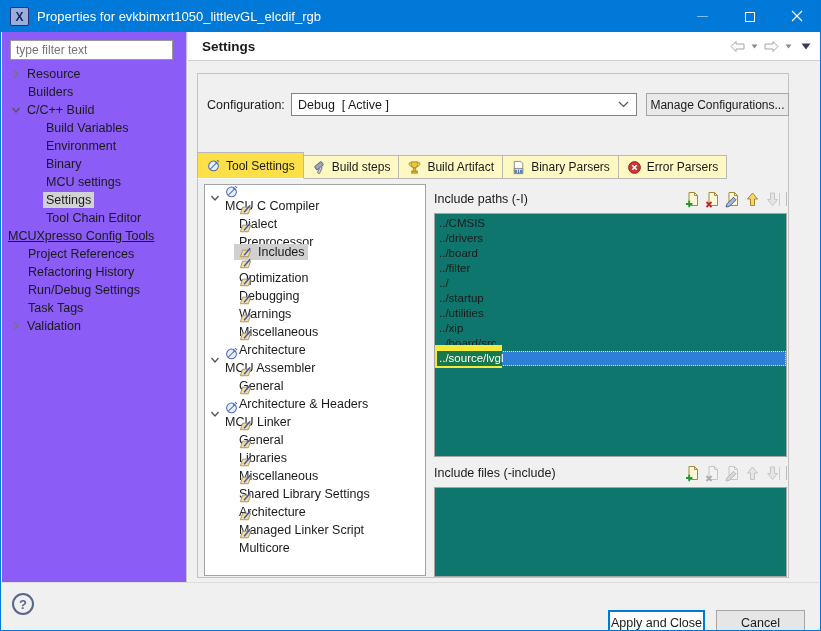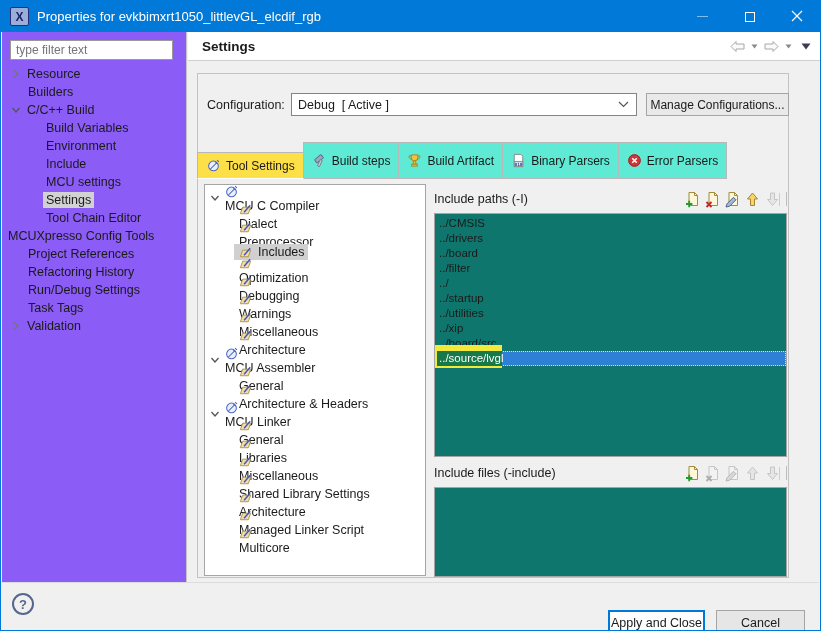--- a/index.html
+++ b/index.html
@@ -34,21 +34,21 @@
   
   .cfg-label{position:absolute;left:206px;top:97px;font-size:12.5px;}
   .cfg-combo{position:absolute;left:290px;top:92px;width:346px;height:23px;background:#fff;border:1px solid #848484;
     box-sizing:border-box;display:flex;align-items:center;font-size:12.5px;}
   .cfg-combo .val{margin-left:6px;white-space:pre;}
   .cfg-combo .chev{margin-left:auto;margin-right:7px;display:flex;}
   .manage-btn{position:absolute;left:645px;top:92px;width:143px;height:23px;background:#e9e9e9;border:1px solid #a5a5a5;
     box-sizing:border-box;display:flex;align-items:center;justify-content:center;font-size:12px;}
   
   .tabs{position:absolute;left:196px;top:151px;width:592px;height:27px;display:flex;align-items:flex-end;box-sizing:border-box;}
-  .tab{height:37px;display:flex;align-items:center;gap:5px;padding:0 8px;font-size:12px;background:#5eead4;
+  .tab{height:24px;display:flex;align-items:center;gap:5px;padding:0 8px;font-size:12px;background:#fef9c3;
     border:1px solid #b8b8b8;margin-right:-1px;box-sizing:border-box;white-space:nowrap;}
   .tab.active{background:#fde047;height:27px;border-bottom:1px solid #fff;z-index:2;}
   .tab .ticon{display:flex;flex:none;}
   
   .ttree{position:absolute;left:203px;top:183px;width:222px;height:392px;background:#fff;border:1px solid #a5a5a5;
     box-sizing:border-box;padding-top:4px;overflow:hidden;}
   .t-row{height:18px;display:flex;align-items:center;white-space:nowrap;font-size:12.5px;cursor:default;}
   .t-arrow{width:11px;height:11px;flex:none;display:flex;align-items:center;justify-content:center;margin-left:4px;}
   .t-icon{width:15px;height:15px;flex:none;display:flex;margin-left:4px;}
   .t-label{padding:1px 3px;margin-left:2px;}
@@ -121,33 +121,33 @@
           </span>
           <span class="s-label">C/C++ Build</span>
         </div>
         <div class="s-row">
           <span class="s-label" style="margin-left: 41px;">Build Variables</span>
         </div>
         <div class="s-row">
           <span class="s-label" style="margin-left: 41px;">Environment</span>
         </div>
         <div class="s-row">
-          <span class="s-label" style="margin-left: 41px;">Include</span>
+          <span class="s-label" style="margin-left: 41px;">Binary</span>
         </div>
         <div class="s-row">
           <span class="s-label" style="margin-left: 41px;">MCU settings</span>
         </div>
         <div class="s-row">
           <span class="s-label selected" style="margin-left: 41px;">Settings</span>
         </div>
         <div class="s-row">
           <span class="s-label" style="margin-left: 41px;">Tool Chain Editor</span>
         </div>
         <div class="s-row">
-          <span class="s-label" style="">MCUXpresso Config Tools</span>
+          <span class="s-label" style=" text-decoration: underline;">MCUXpresso Config Tools</span>
         </div>
         <div class="s-row">
           <span class="s-label" style="margin-left: 23px;">Project References</span>
         </div>
         <div class="s-row">
           <span class="s-label" style="margin-left: 23px;">Refactoring History</span>
         </div>
         <div class="s-row">
           <span class="s-label" style="margin-left: 23px;">Run/Debug Settings</span>
         </div>

